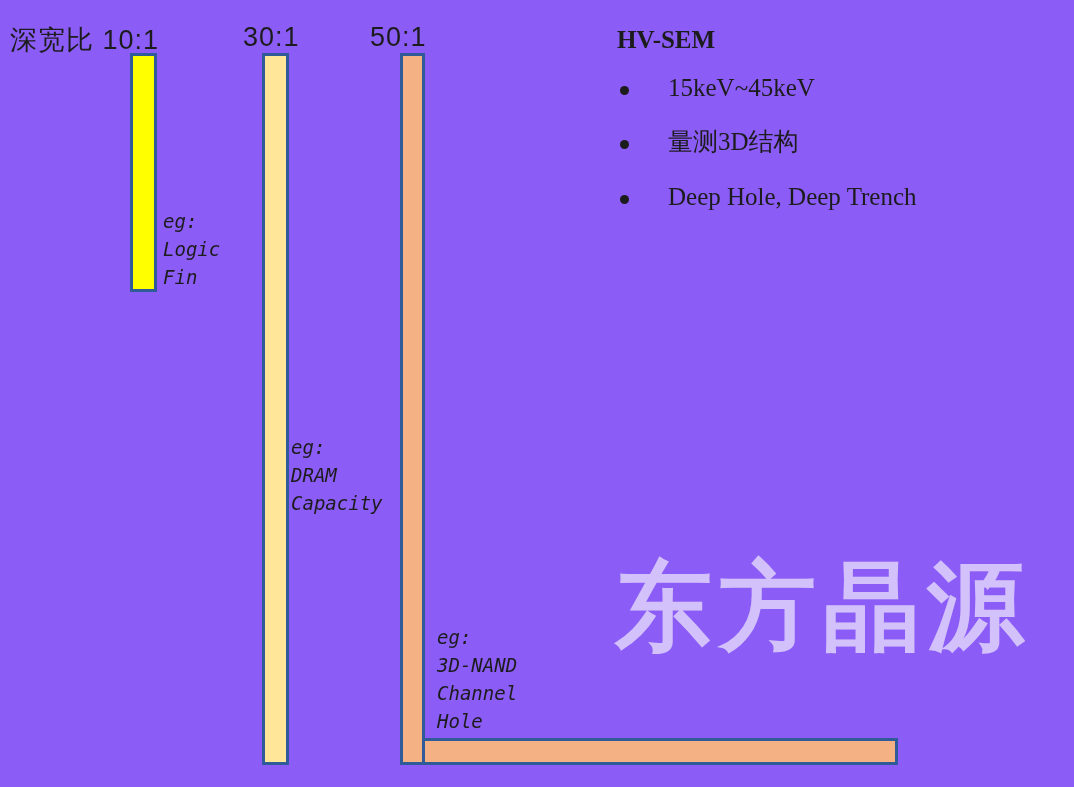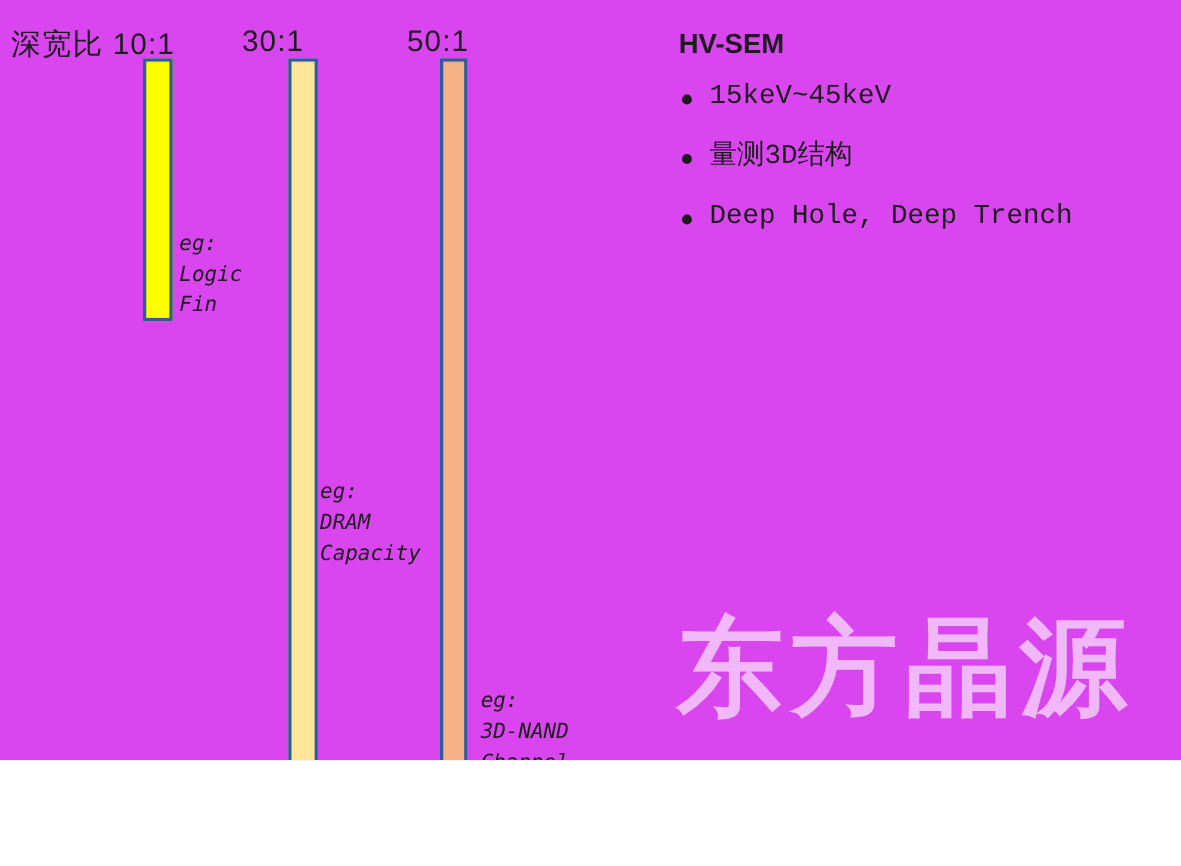--- a/index.html
+++ b/index.html
@@ -1,20 +1,20 @@
 <!DOCTYPE html>
 <html><head>
 <meta charset="utf-8">
 <style>
   html, body { margin: 0; padding: 0; }
   .slide {
     position: relative;
     width: 1074px;
-    height: 691px;
-    background: #d946ef;
+    height: 787px;
+    background: #8b5cf6;
     overflow: hidden;
     font-family: "Liberation Sans", sans-serif;
     color: #1F1F1F;
   }
   
   .ratio-label {
     position: absolute;
     top: 22px;
     font-size: 27px;
     letter-spacing: 1px;
@@ -36,21 +36,21 @@
     line-height: 28px;
     white-space: pre-line;
     color: #1C1C1C;
     font-style: italic;
   }
   
   .panel-heading {
     position: absolute;
     left: 617px;
     top: 26px;
-    font-family: Liberation Sans, sans-serif;
+    font-family: Liberation Serif, serif;
     font-weight: bold;
     font-size: 25px;
     color: #1C1C1C;
   }
   .bullet-list {
     position: absolute;
     left: 620px;
     top: 72px;
     list-style: none;
     margin: 0;
@@ -63,22 +63,22 @@
   }
   .bullet-dot {
     flex: 0 0 auto;
     width: 9px;
     height: 9px;
     border-radius: 50%;
     background: #1C1C1C;
     margin-top: 14px;
   }
   .bullet-text {
-    margin-left: 16px;
-    font-family: Liberation Mono, monospace;
+    margin-left: 39px;
+    font-family: Liberation Serif, serif;
     font-size: 25px;
     line-height: 31px;
     white-space: nowrap;
     color: #1C1C1C;
   }
   
   .watermark {
     position: absolute;
     left: 615px;
     top: 543px;
@@ -90,21 +90,21 @@
     font-family: "Liberation Sans", sans-serif;
     pointer-events: none;
   }
 </style>
 </head>
 <body>
 
 <div class="slide">
 
   <div class="ratio-label" style="left:10px">深宽比 10:1</div>
-  <div class="ratio-label" style="left:220px">30:1</div>
+  <div class="ratio-label" style="left:243px">30:1</div>
   <div class="ratio-label" style="left:370px">50:1</div>
 
   <div class="bar" style="left: 130px; top: 53px; width: 27px; height: 239px; background: rgb(255, 255, 0);"></div>
 
   <div class="bar" style="left: 262px; top: 53px; width: 27px; height: 712px; background: rgb(255, 230, 153);"></div>
 
   <div class="bar" style="left: 400px; top: 53px; width: 25px; height: 712px; background: rgb(244, 177, 131);"></div>
 
   <div class="bar" style="left: 422px; top: 738px; width: 476px; height: 27px; background: rgb(244, 177, 131);"></div>
 

